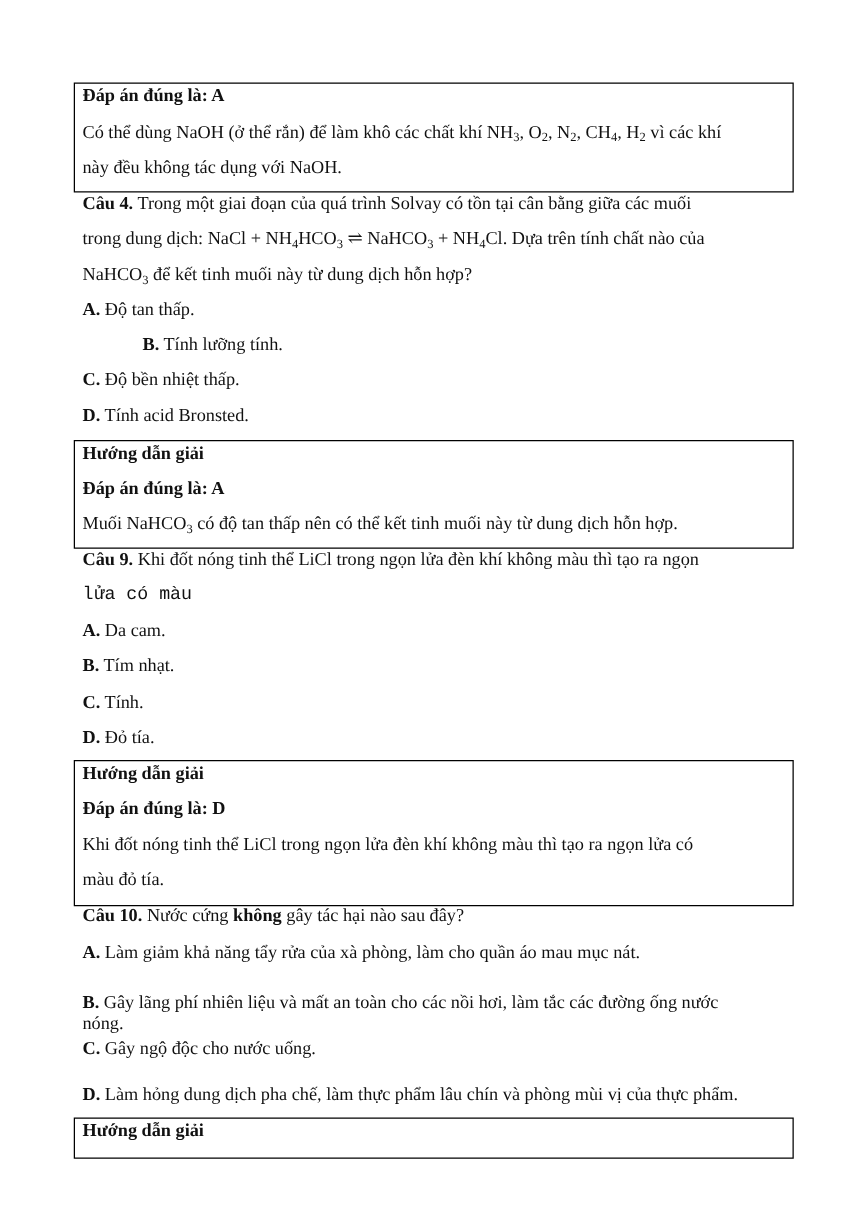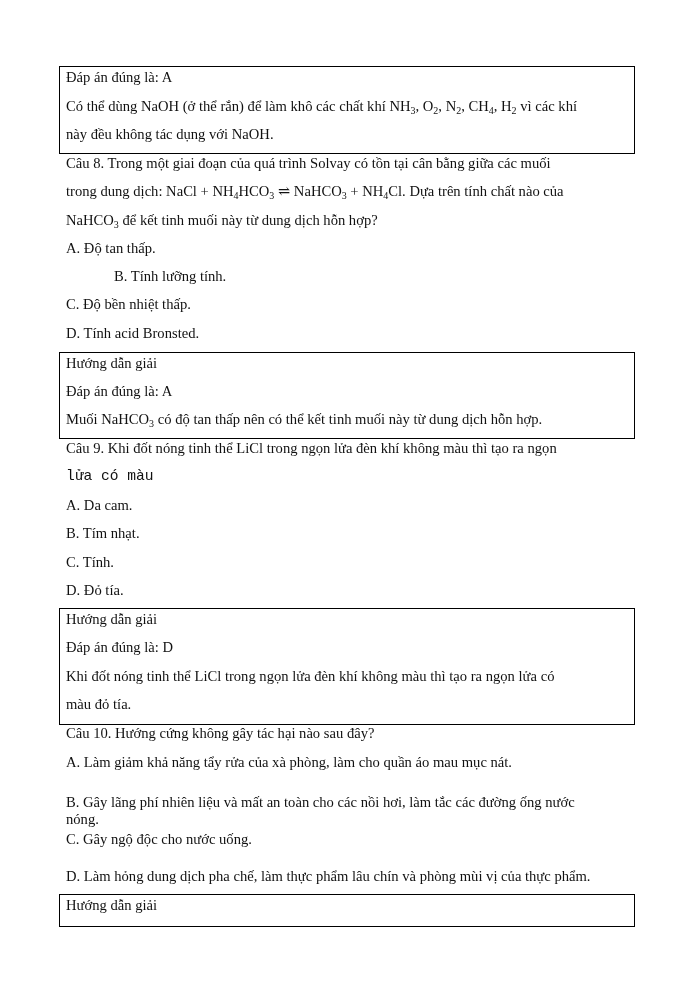--- a/index.html
+++ b/index.html
@@ -2,35 +2,35 @@
 <html><head>
 <meta charset="utf-8">
 <style>
   html, body { margin: 0; padding: 0; background: #ffffff; }
   body { width: 694px; height: 982px; position: relative; overflow: hidden;
          font-family: "Liberation Serif", "DejaVu Serif", serif; color: #111; }
   .page { position: absolute; left: 59px; top: 0; width: 576px; }
   .line { position: absolute; left: 7px; height: 28px; line-height: 28px;
           font-size: 14.6px; white-space: nowrap; }
   .box { position: absolute; left: 0; width: 574px; border: 1px solid #000; box-sizing: content-box; }
-  b, .b { font-weight: normal; }
+  b, .b { font-weight: bold; }
   sub { font-size: 10px; vertical-align: -3px; line-height: 0; }
 </style>
 </head>
 <body>
 
 <div class="page">
 
   <div class="box" style="top:66px;height:86px;"></div>
   <div class="line b" style="top:63px;">Đáp án đúng là: A</div>
   <div class="line" style="top:92px;">Có thể dùng NaOH (ở thể rắn) để làm khô các chất khí NH<sub>3</sub>, O<sub>2</sub>, N<sub>2</sub>, CH<sub>4</sub>, H<sub>2</sub> vì các khí</div>
   <div class="line" style="top:120px;">này đều không tác dụng với NaOH.</div>
 
   <div class="line" style="top:149px;">
-    <b>Câu 8.</b> <span>Trong một giai đoạn của quá trình Solvay có tồn tại cân bằng giữa các muối</span>
+    <b>Câu 4.</b> <span>Trong một giai đoạn của quá trình Solvay có tồn tại cân bằng giữa các muối</span>
   </div>
   <div class="line" style="top:177px;">trong dung dịch: NaCl + NH<sub>4</sub>HCO<sub>3</sub> ⇌ NaHCO<sub>3</sub> + NH<sub>4</sub>Cl. Dựa trên tính chất nào của</div>
   <div class="line" style="top:206px;">NaHCO<sub>3</sub> để kết tinh muối này từ dung dịch hỗn hợp?</div>
 
   <div class="line" style="top:234px;text-align:right;"><b>A.</b> <span>Độ tan thấp.</span></div>
   <div class="line" style="top:262px;margin-left:48px;"><b>B.</b> <span>Tính lưỡng tính.</span></div>
   <div class="line" style="top:290px;"><b>C.</b> <span>Độ bền nhiệt thấp.</span></div>
   <div class="line" style="top:319px;"><b>D.</b> <span>Tính acid Bronsted.</span></div>
 
   <div class="box" style="top:352px;height:85px;"></div>
@@ -48,21 +48,21 @@
   <div class="line" style="top:548px;"><b>C.</b> <span>Tính.</span></div>
   <div class="line" style="top:576px;"><b>D.</b> <span>Đỏ tía.</span></div>
 
   <div class="box" style="top:608px;height:115px;"></div>
   <div class="line b" style="top:605px;">Hướng dẫn giải</div>
   <div class="line b" style="top:633px;">Đáp án đúng là: D</div>
   <div class="line" style="top:662px;">Khi đốt nóng tinh thể LiCl trong ngọn lửa đèn khí không màu thì tạo ra ngọn lửa có</div>
   <div class="line" style="top:690px;">màu đỏ tía.</div>
 
   <div class="line" style="top:719px;">
-    <b>Câu 10.</b> <span>Hướng cứng </span><b>không</b><span> gây tác hại nào sau đây?</span>
+    <b>Câu 10.</b> <span>Nước cứng </span><b>không</b><span> gây tác hại nào sau đây?</span>
   </div>
 
   <div class="line" style="top:748px;"><b>A.</b> <span>Làm giảm khả năng tẩy rửa của xà phòng, làm cho quần áo mau mục nát.</span></div>
   <div class="line" style="top:776px;margin-top:12px;"><b>B.</b> <span>Gây lãng phí nhiên liệu và mất an toàn cho các nồi hơi, làm tắc các đường ống nước</span></div>
   <div class="line" style="top:805px;">nóng.</div>
   <div class="line" style="top:825px;"><b>C.</b> <span>Gây ngộ độc cho nước uống.</span></div>
   <div class="line" style="top:862px;"><b>D.</b> <span>Làm hỏng dung dịch pha chế, làm thực phẩm lâu chín và phòng mùi vị của thực phẩm.</span></div>
 
   <div class="box" style="top:894px;height:31px;"></div>
   <div class="line b" style="top:891px;">Hướng dẫn giải</div>

